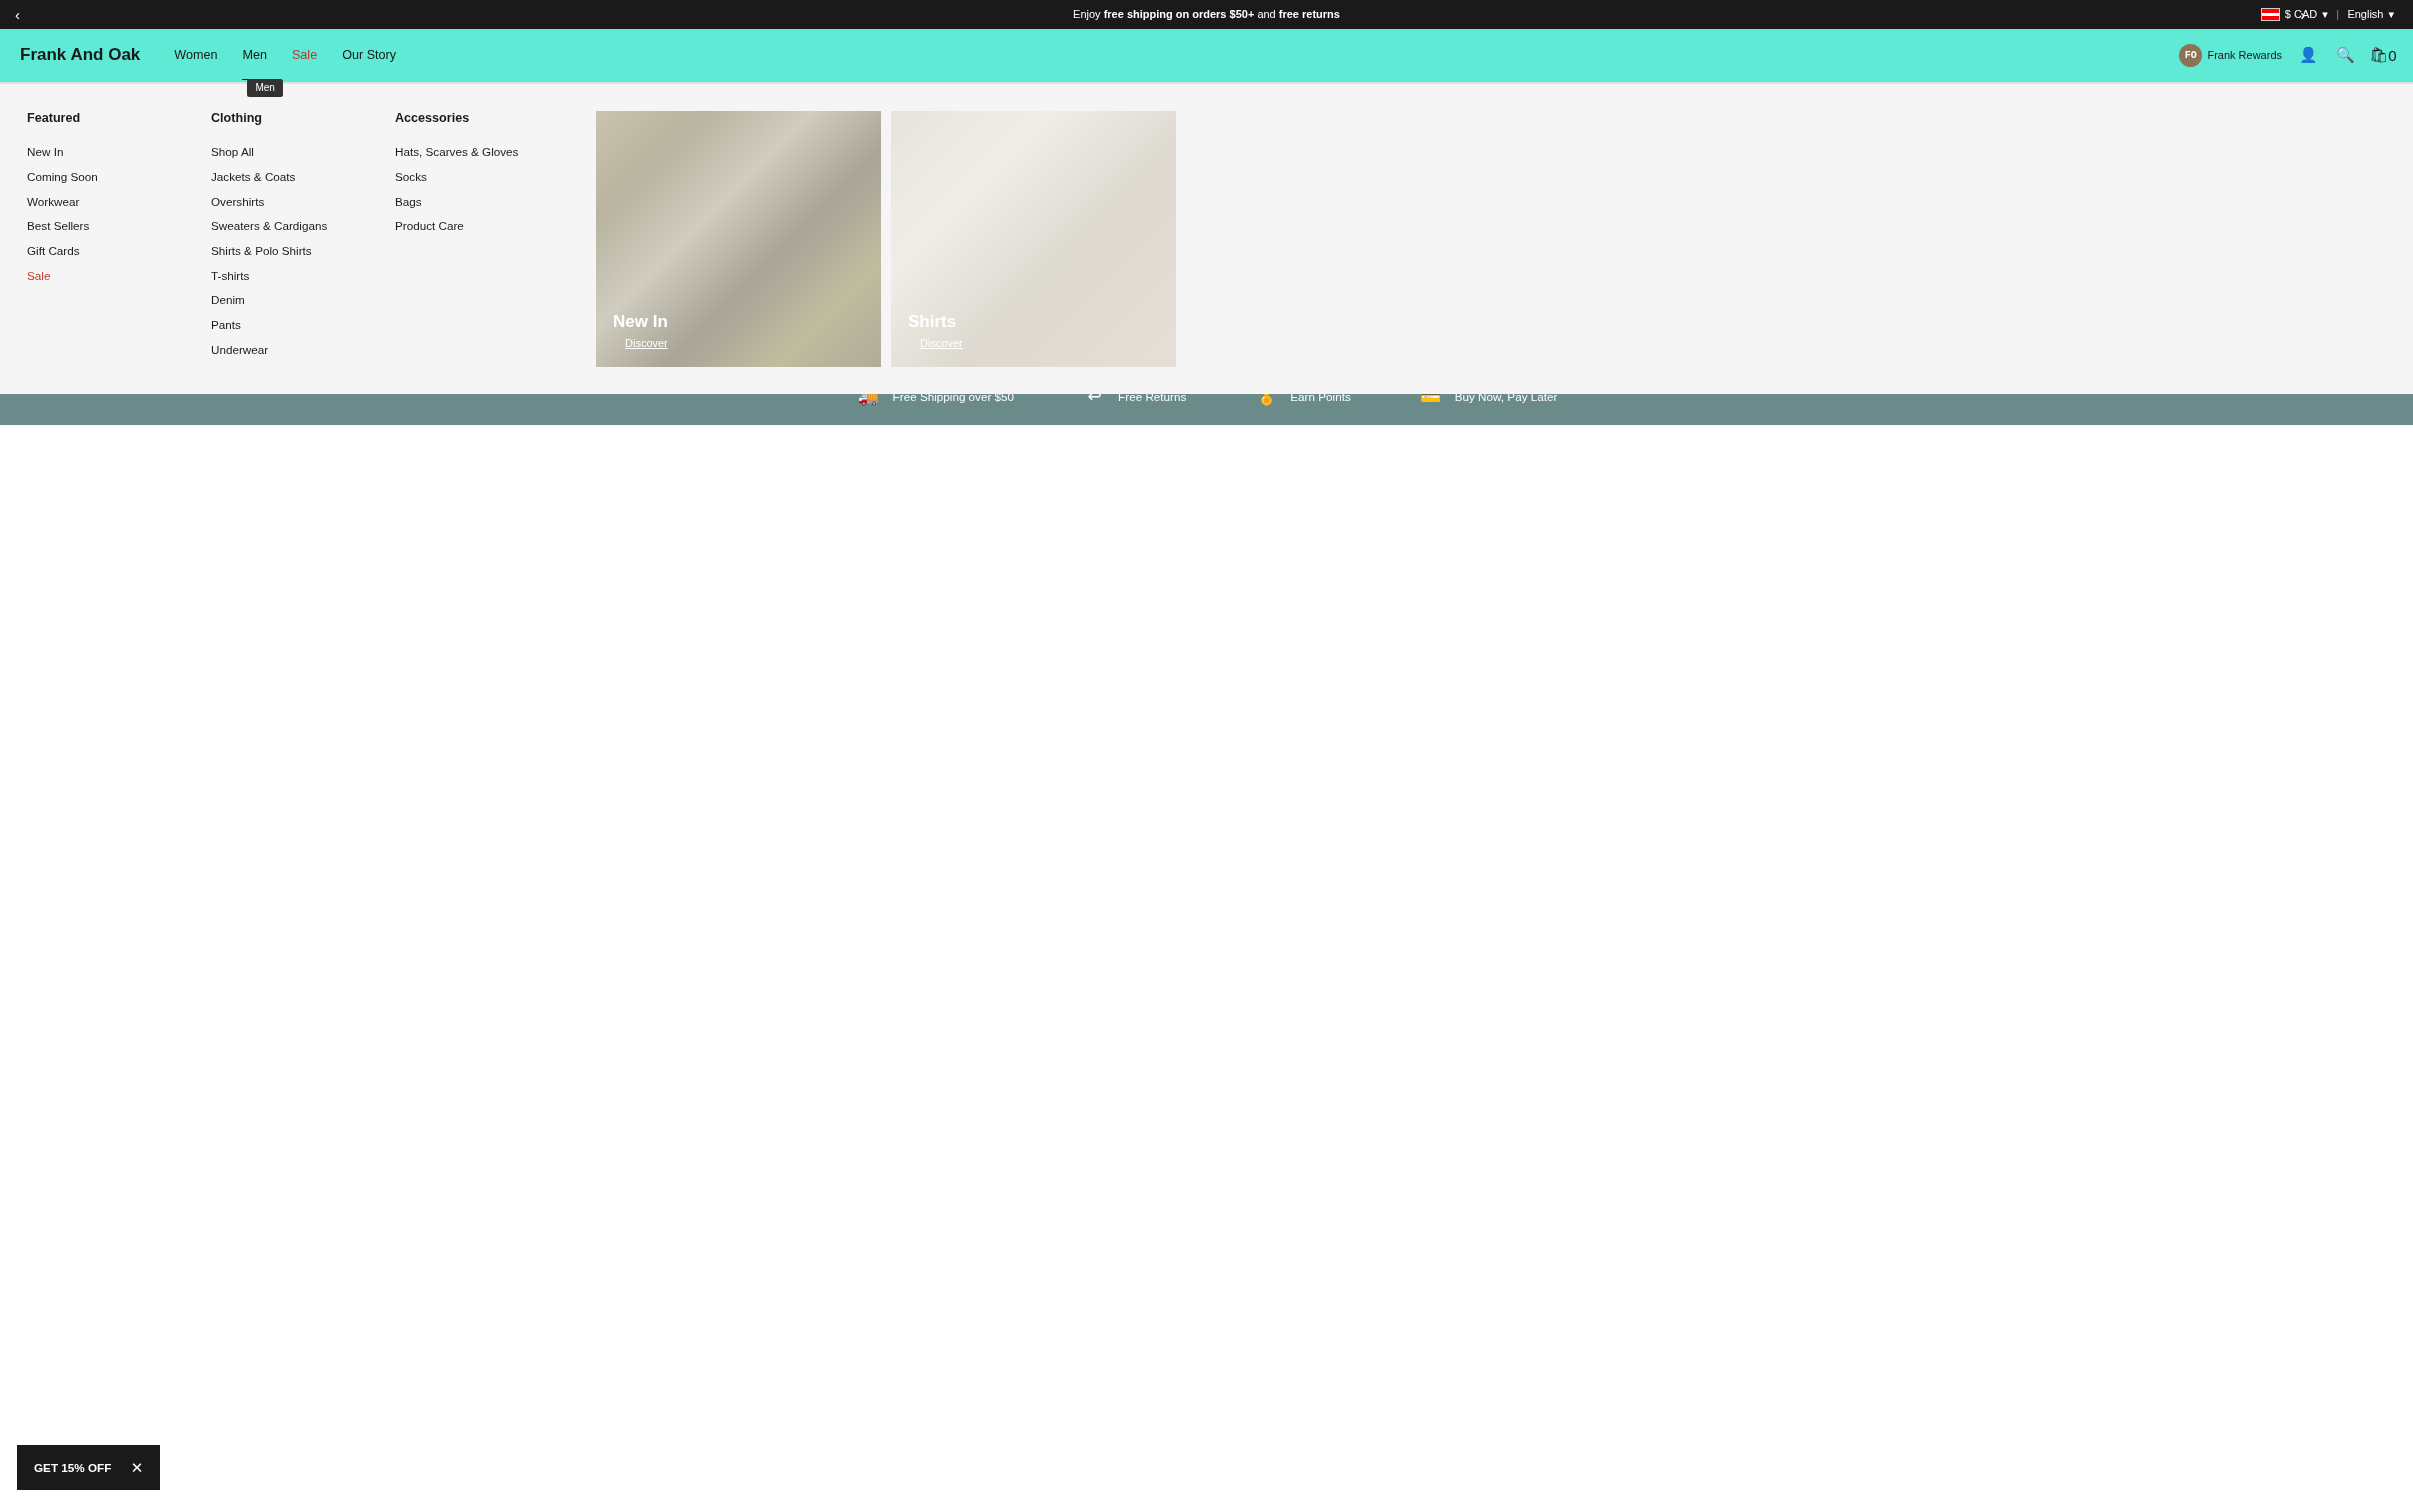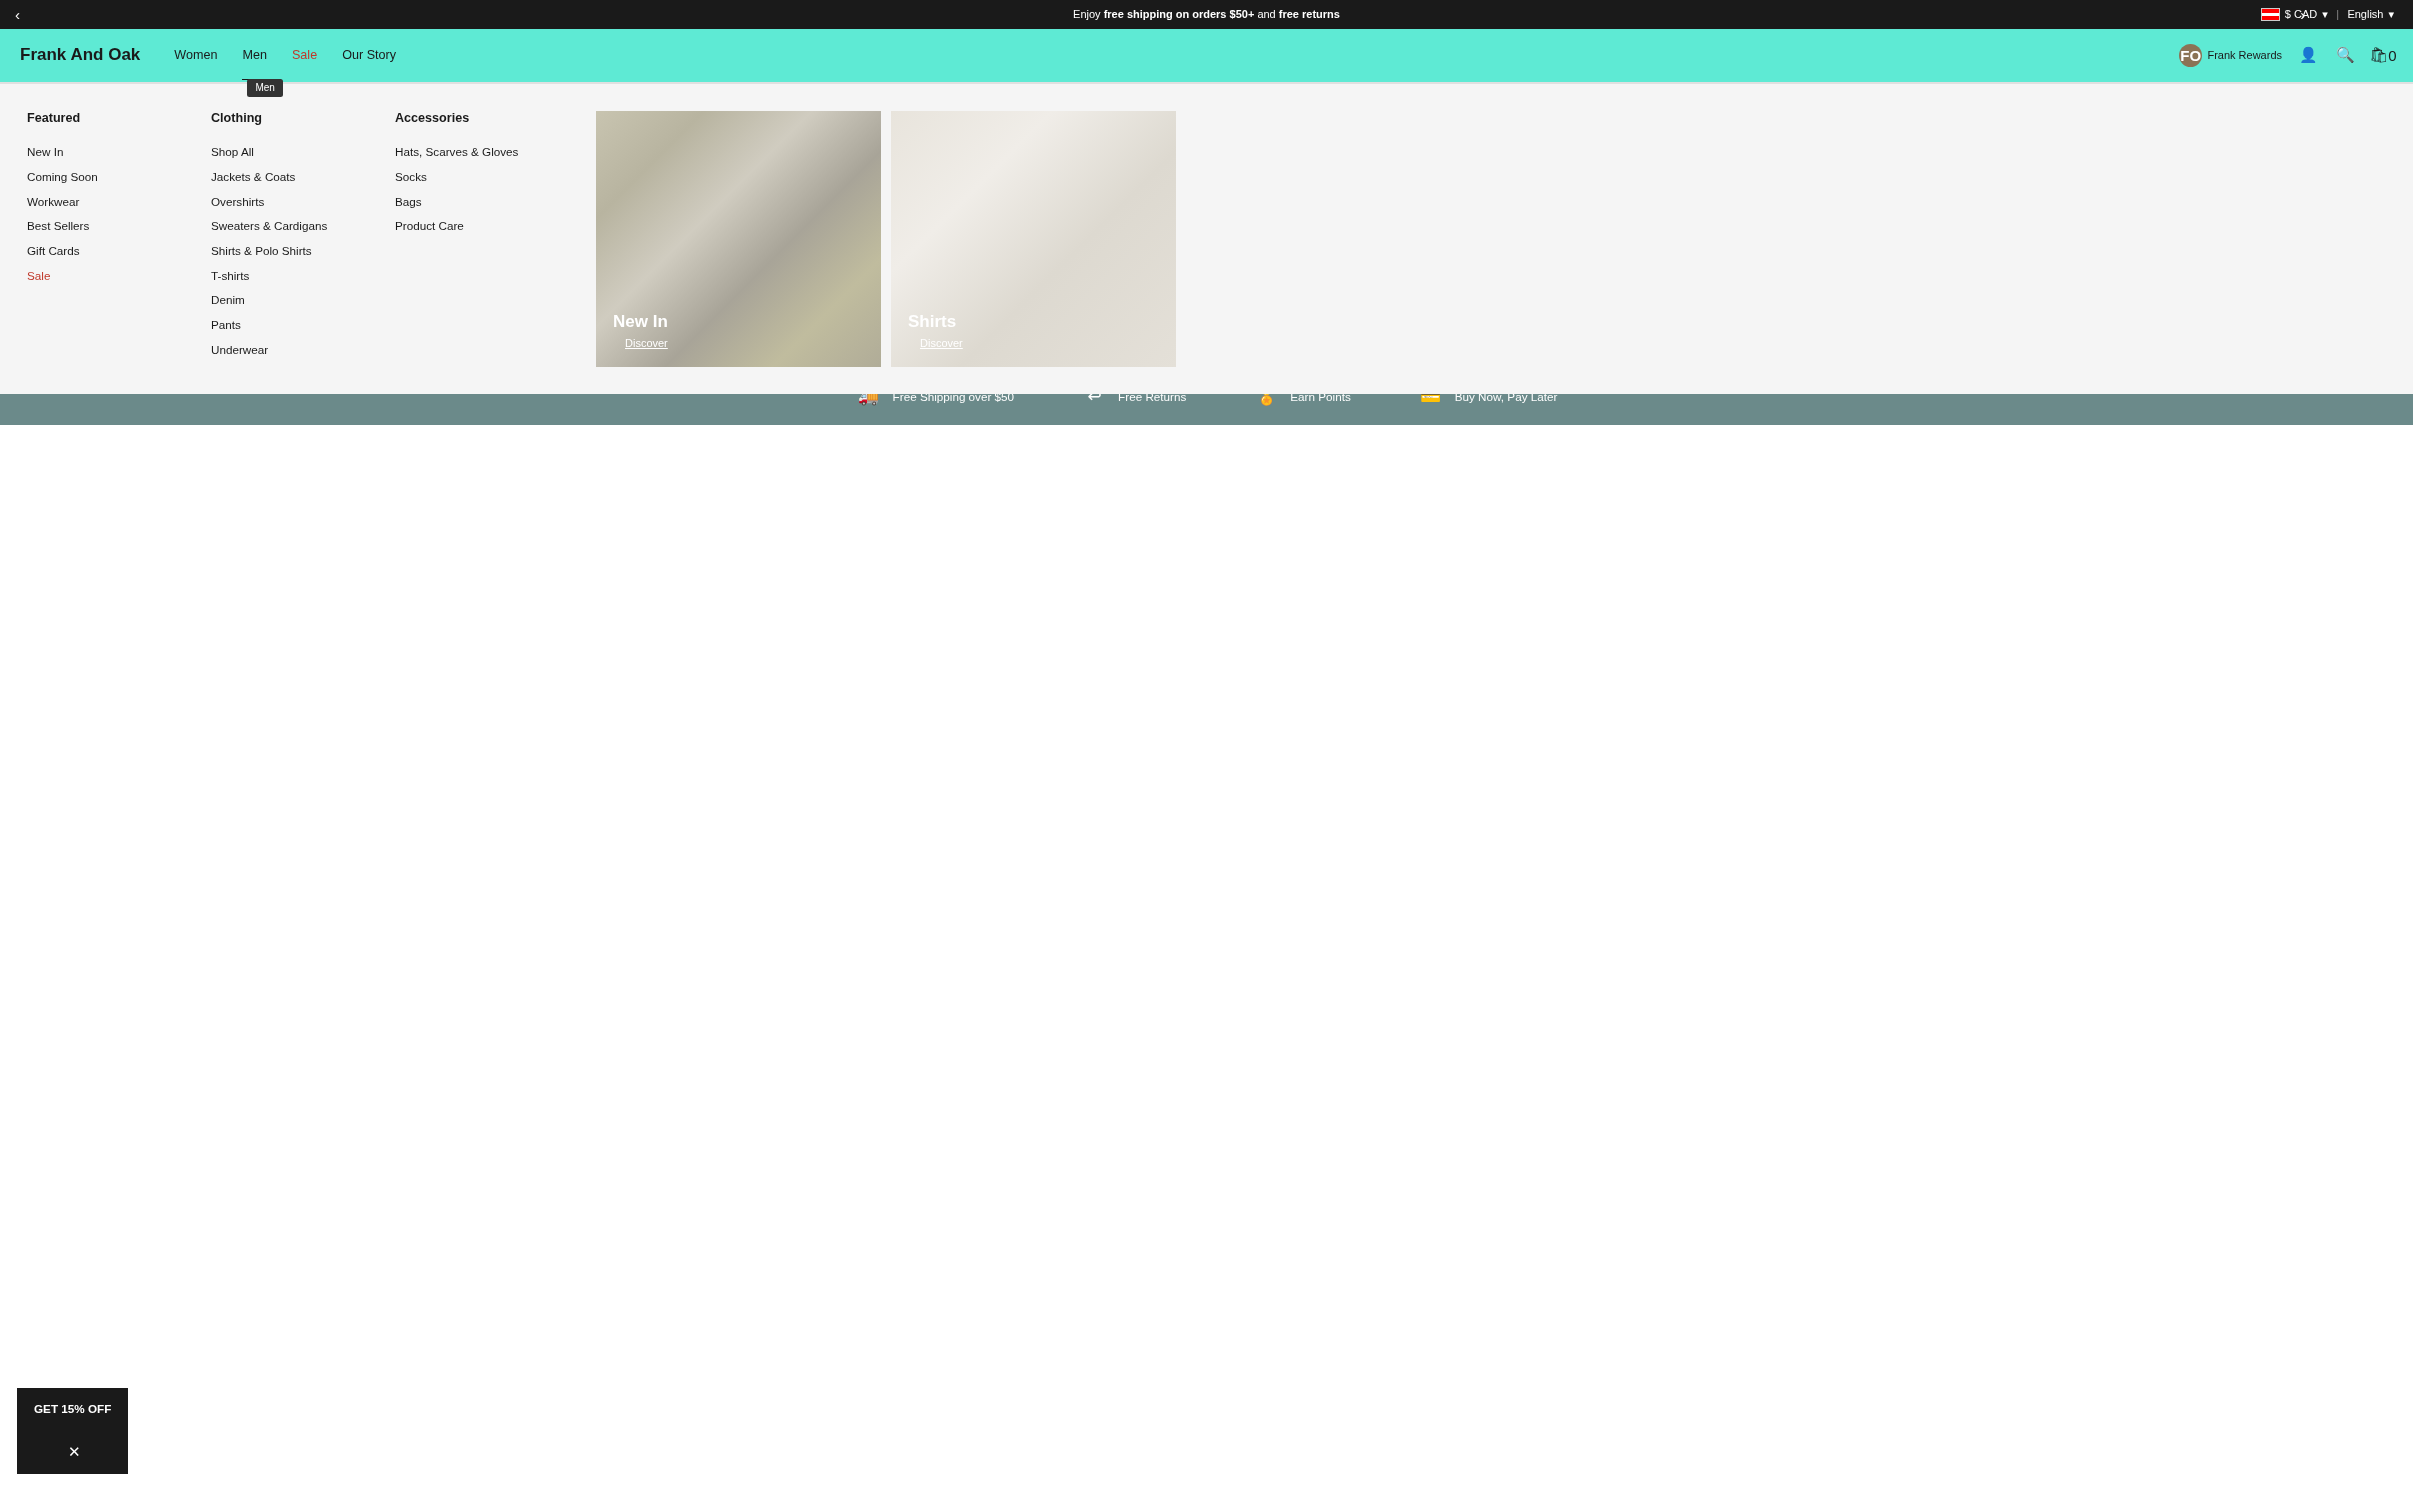--- a/index.html
+++ b/index.html
@@ -97,22 +97,23 @@
       font-size: 11px;
       color: #1a1a1a;
       cursor: pointer;
     }
     .rewards-icon {
       width: 23.5px; height: 23.5px;
       border-radius: 50%;
       background: #8b7355;
       display: flex; align-items: center; justify-content: center;
       color: #fff;
-      font-size: 15px;
+      font-size: 10px;
       font-weight: bold;
+      font-family: Liberation Mono, monospace;
     }
     .header-icon {
       width: 20px; height: 20px;
       cursor: pointer;
       display: flex; align-items: center; justify-content: center;
       font-size: 15px;
       color: #1a1a1a;
     }
 
     
@@ -308,32 +309,31 @@
     .bottom-bar-icon {
       width: 27px; height: 27px;
       display: flex; align-items: center; justify-content: center;
       font-size: 17px;
       color: #fff;
     }
 
     
     .promo-banner {
       position: fixed;
-      bottom: 33px;
+      bottom: 17px;
       left: 17px;
       background: #1a1a1a;
       color: #fff;
       padding: 13.4px 17px;
       display: flex;
       align-items: center;
-      gap: 28px;
+      gap: 16px;
       z-index: 999;
       font-size: 11.7px;
       font-weight: 600;
-      flex-direction: column;
     }
     .promo-close {
       background: none;
       border: none;
       color: #fff;
       font-size: 15px;
       cursor: pointer;
       margin-left: 3.4px;
     }
 

